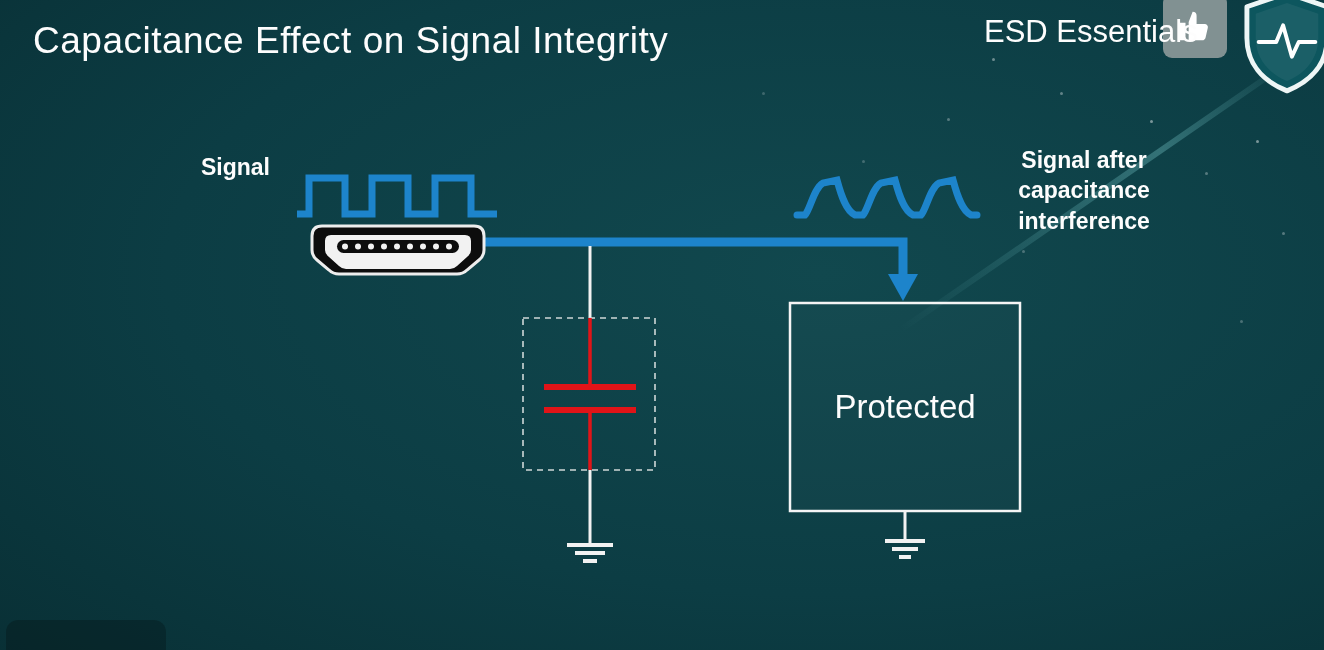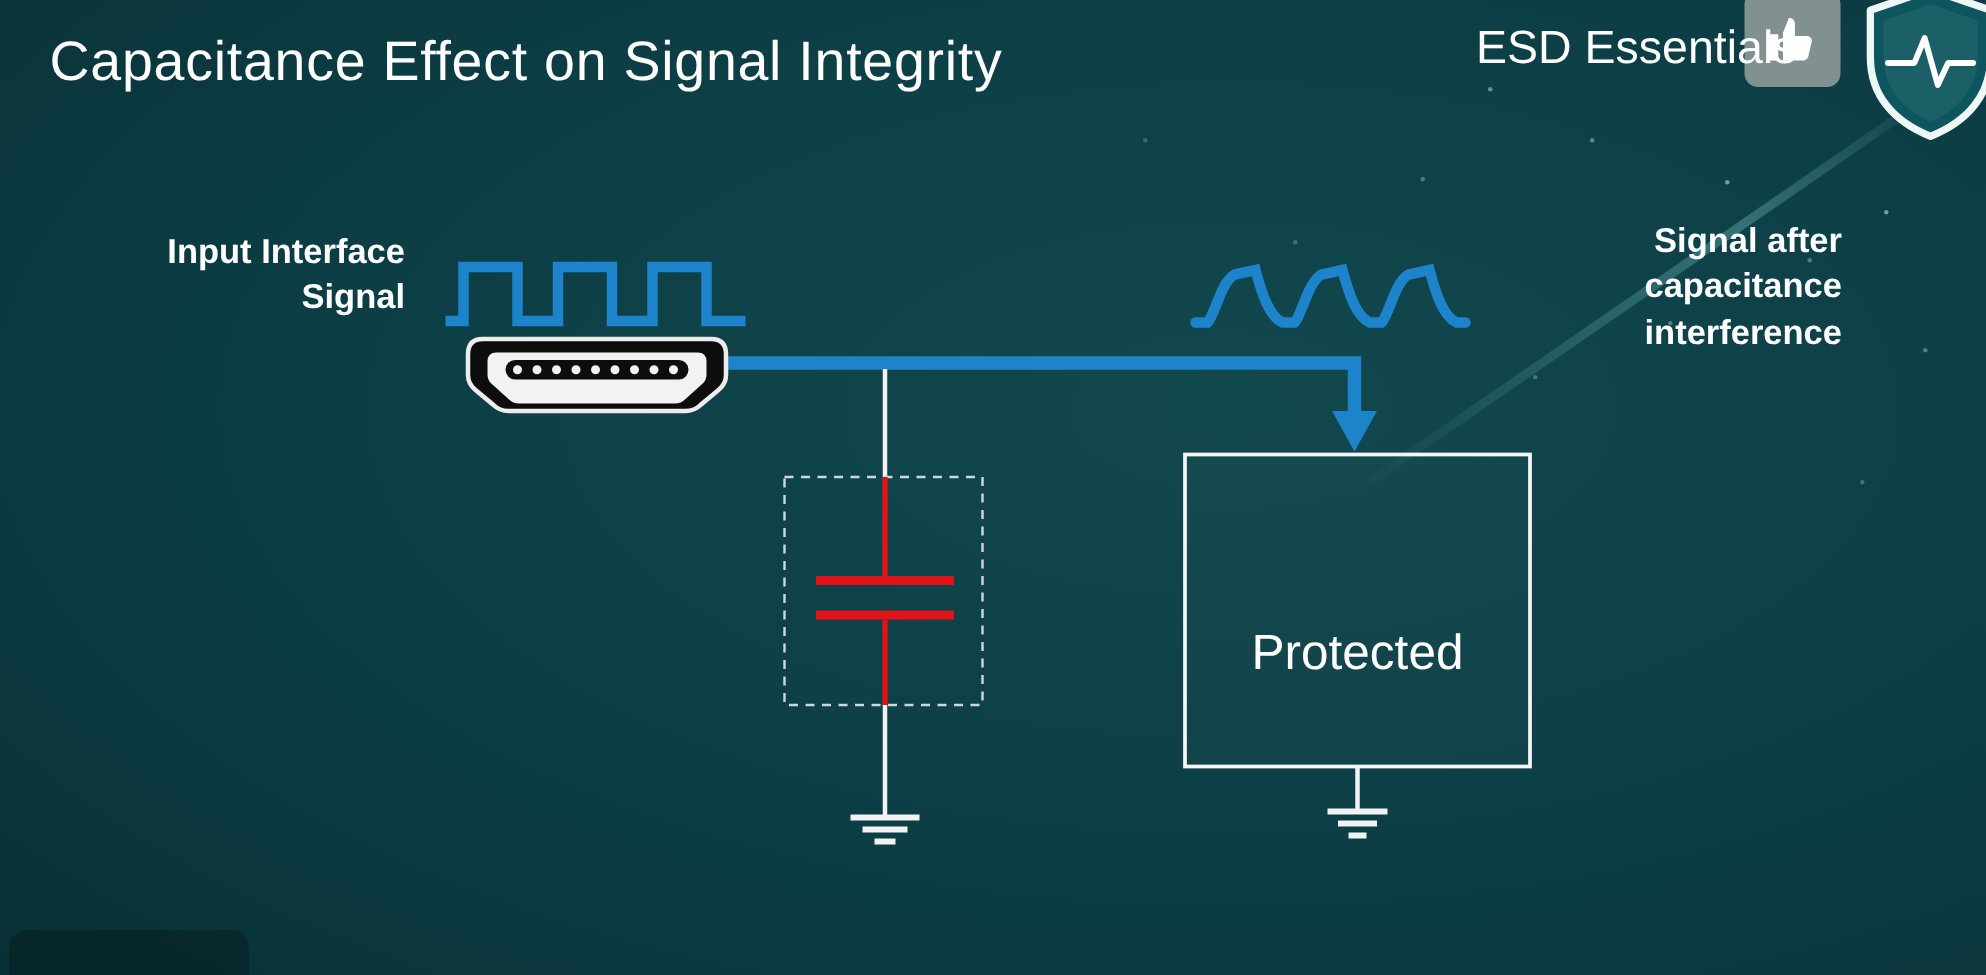--- a/index.html
+++ b/index.html
@@ -52,31 +52,31 @@
 
   .title{
     left:33px;top:20px;font-size:37px;font-weight:400;letter-spacing:.5px;z-index:3;text-align:right;
   }
   .brand{
     left:984px;top:14px;font-size:31px;font-weight:400;z-index:3;
   }
 
   .label{font-weight:700;font-size:23px;line-height:1.32}
   .input-label{left:55px;top:152px;width:215px;text-align:right}
-  .output-label{left:1028px;top:145px;width:200px;text-align:right}
+  .output-label{left:984px;top:145px;width:200px;text-align:center}
 
   .esd-label{
     left:380px;top:350px;width:130px;text-align:right;
     font-size:32px;font-weight:400;line-height:1.55;
   }
 
   .protected-box-text{
     left:790px;top:303px;width:230px;height:208px;
     display:flex;flex-direction:column;align-items:center;justify-content:center;
-    font-size:33px;font-weight:400;line-height:1.55;margin-top:28px;
+    font-size:33px;font-weight:400;line-height:1.55;
   }
 
   .diagram-svg{left:0;top:0;z-index:1}
 
   
   .thumb-box{
     left:1163px;top:-6px;width:64px;height:64px;z-index:2;
     background:rgba(150,160,160,.85);border-radius:9px;
     display:flex;align-items:center;justify-content:center;
   }
@@ -103,21 +103,20 @@
 
 <div class="abs shield-box">
   <svg viewBox="0 0 90 104" width="88" height="104">
     <path d="M45 2 L86 16 V48 C86 74 70 92 45 102 C20 92 4 74 4 48 V16 Z" fill="#0d565e" stroke="#eef6f6" stroke-width="5" stroke-linejoin="round"></path>
     <path d="M45 12 L77 23 V48 C77 69 64 84 45 92 C26 84 13 69 13 48 V23 Z" fill="rgba(255,255,255,0.06)"></path>
     <polyline points="16,52 34,52 41,35 50,67 57,52 74,52" fill="none" stroke="#ffffff" stroke-width="4" stroke-linejoin="round" stroke-linecap="round"></polyline>
   </svg>
 </div>
 
 <div class="abs label input-label">
-  <span style="display:block">Input Interface</span>
   <span style="display:block">Signal</span>
 </div>
 
 <div class="abs label output-label">
   <span style="display:block">Signal after</span>
   <span style="display:block">capacitance</span>
   <span style="display:block">interference</span>
 </div>
 
 <div class="abs esd-label">

